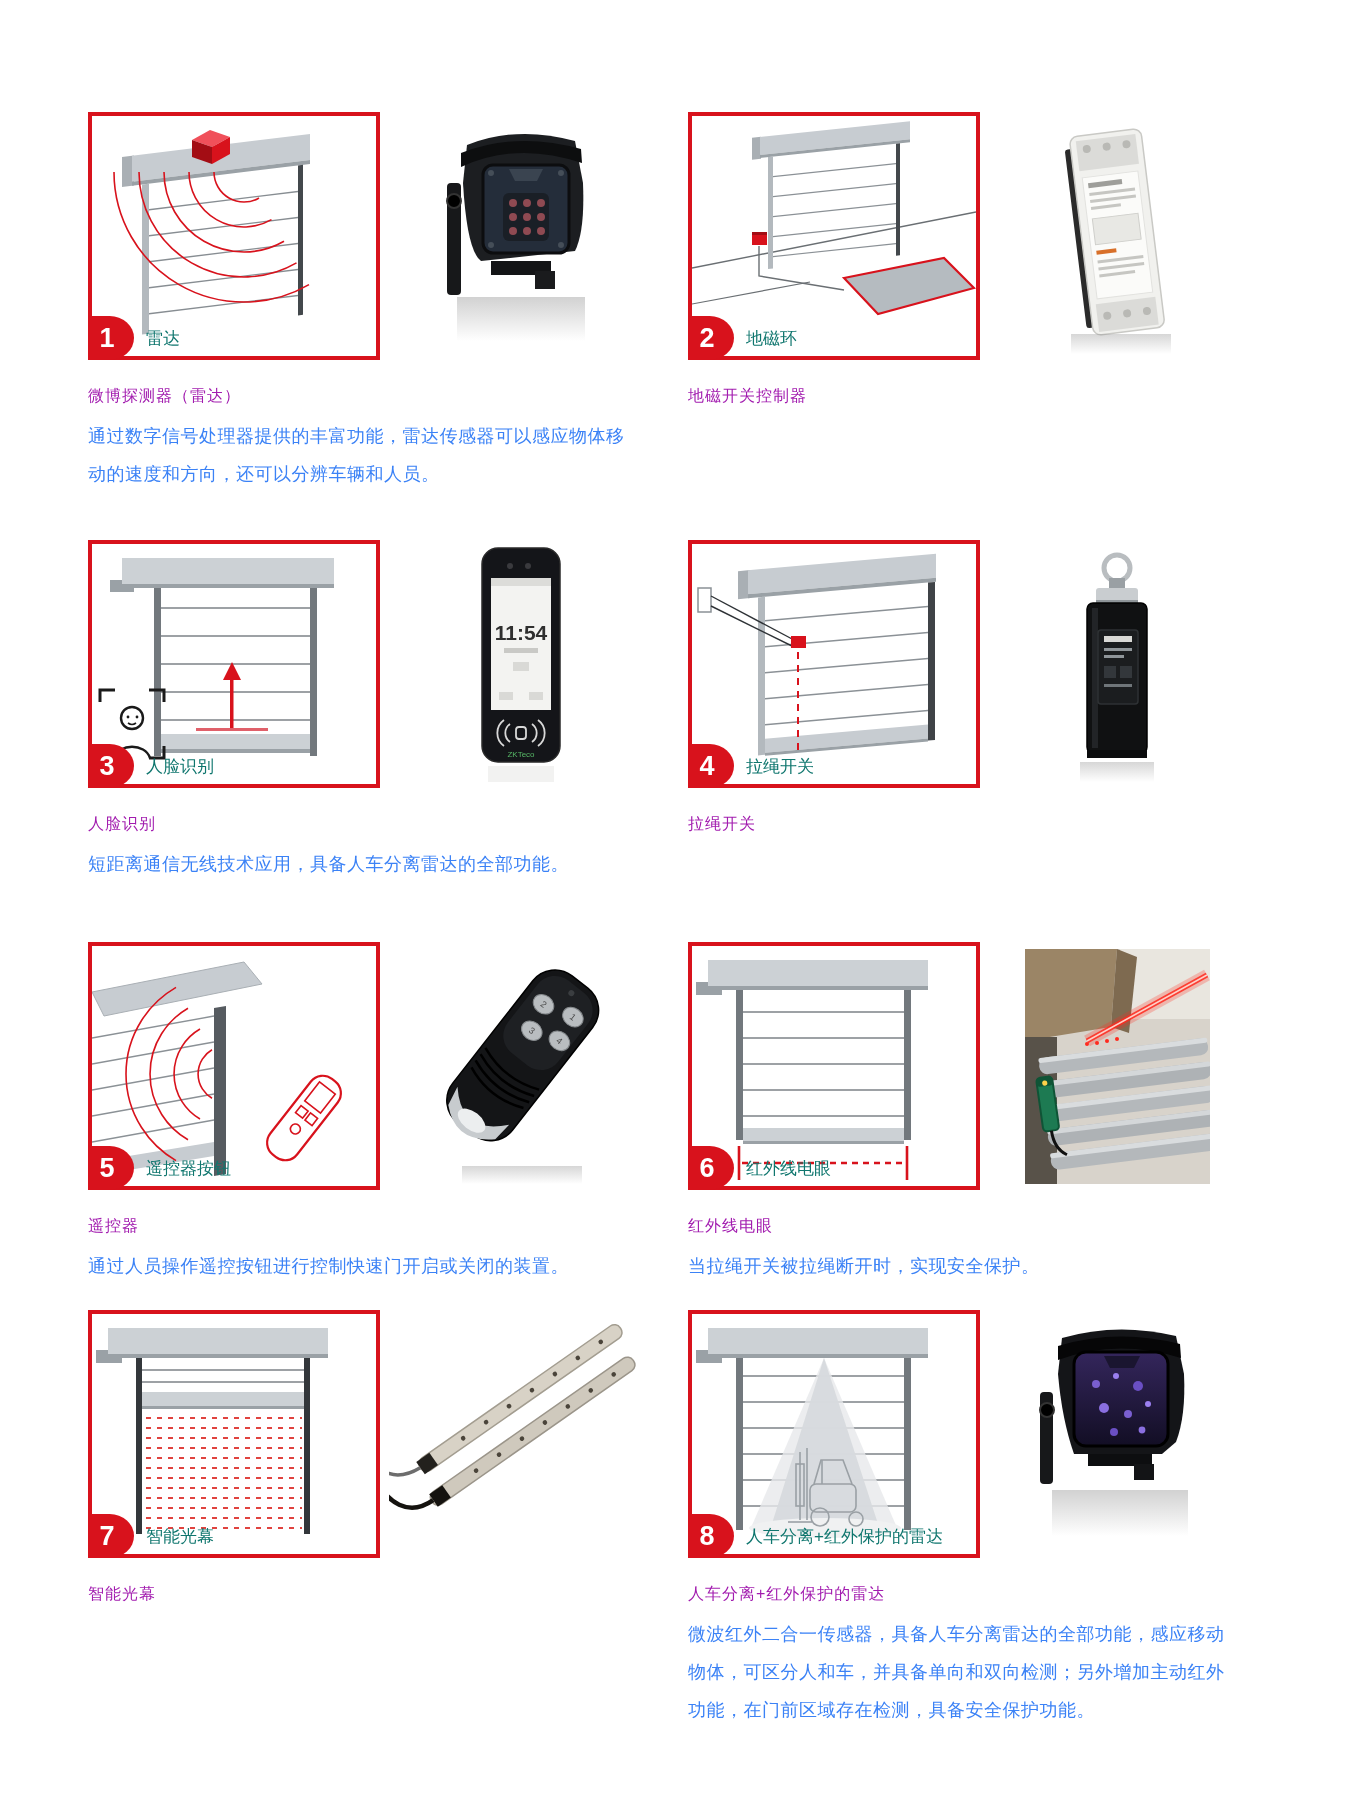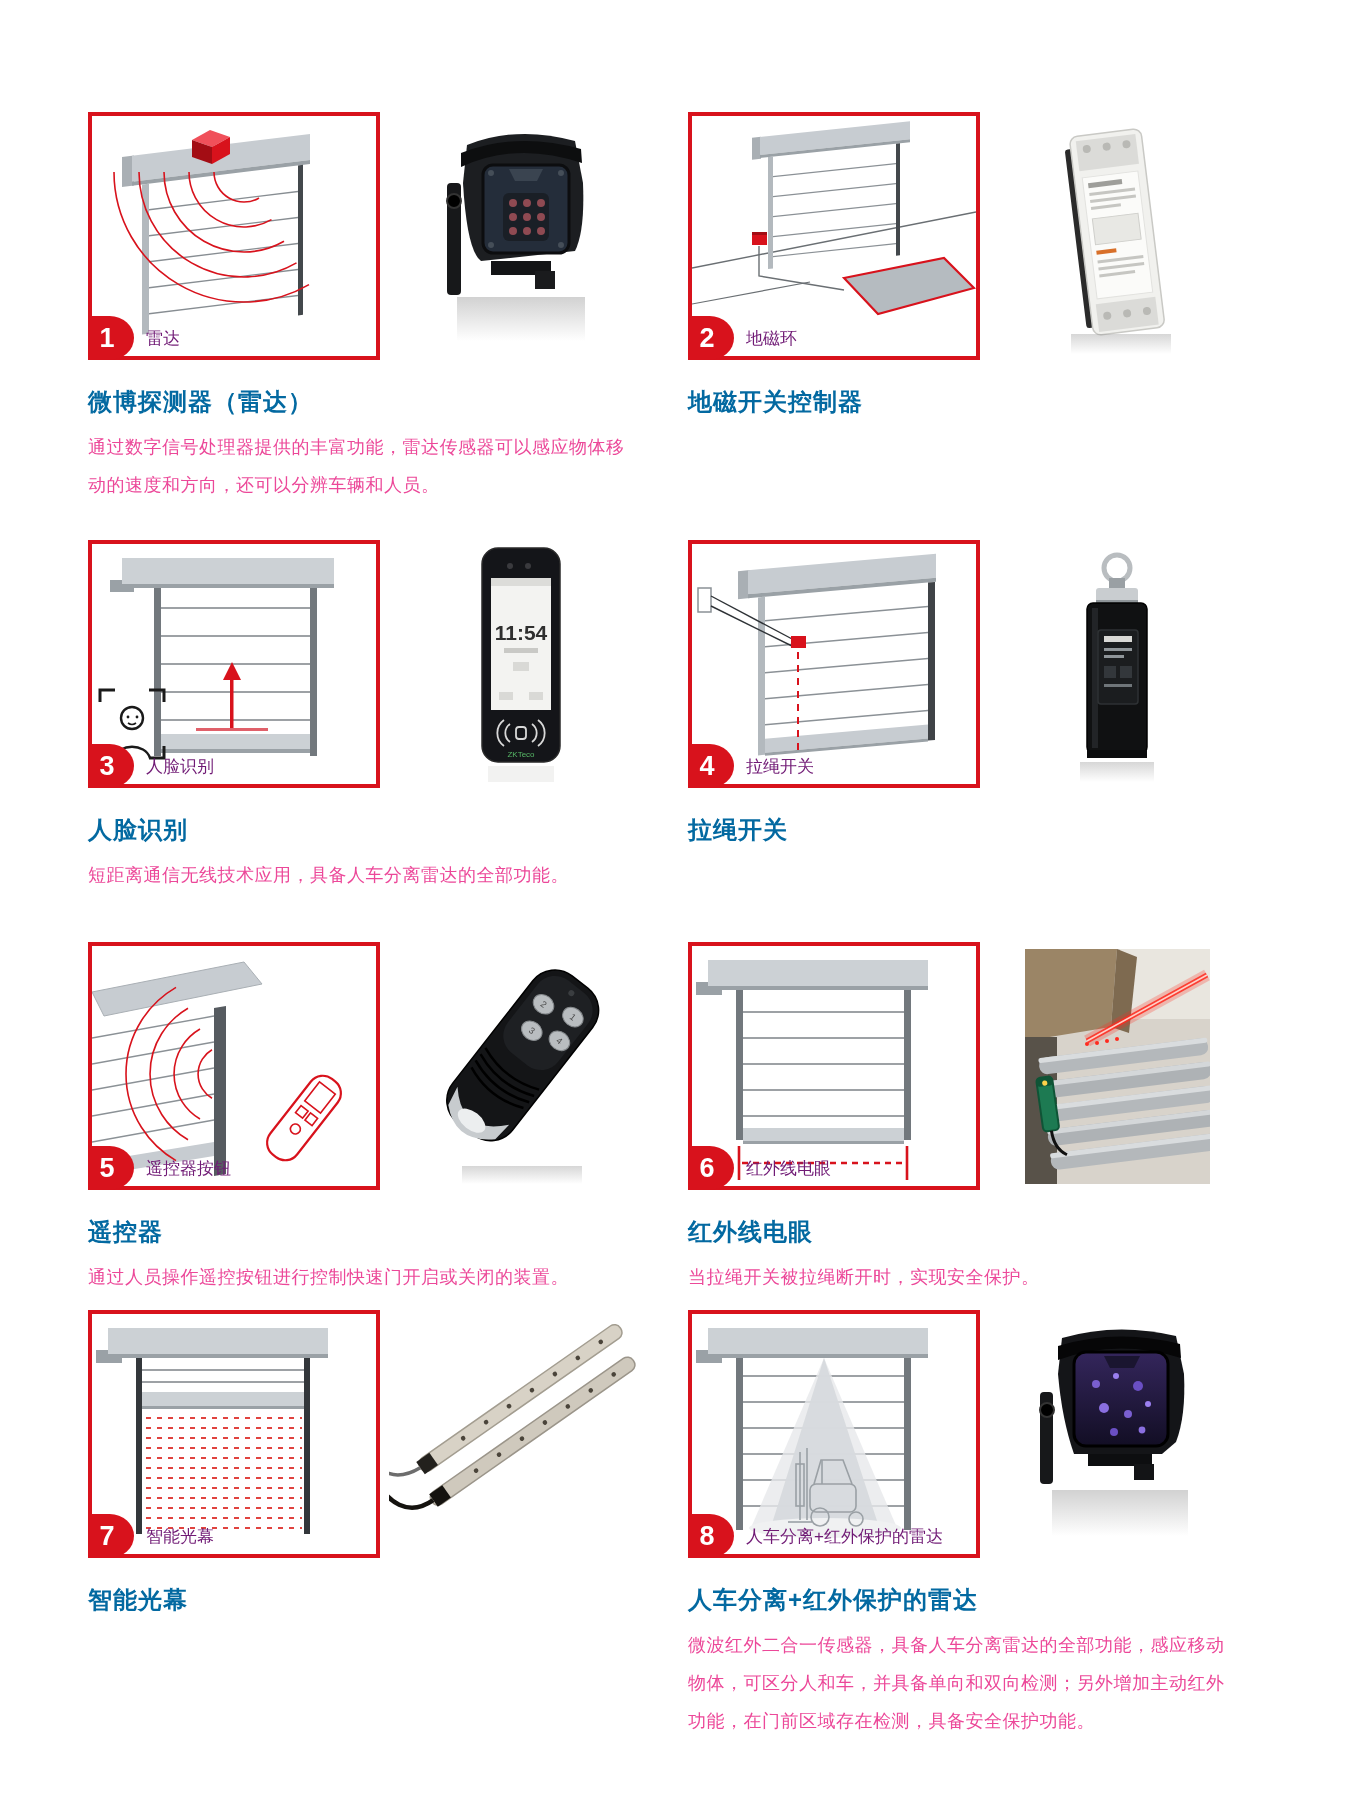--- a/index.html
+++ b/index.html
@@ -7,25 +7,25 @@
         font-family:"Liberation Sans","DejaVu Sans",sans-serif;}
   .sec{position:absolute;width:560px;}
   .figrow{position:relative;height:248px;}
   .box{position:absolute;left:0;top:0;width:292px;height:248px;border:4px solid #d8121c;
        background:#ffffff;box-sizing:border-box;}
   .box > svg{position:absolute;left:0;top:0;}
   .badge{position:absolute;left:-4px;bottom:-4px;display:flex;align-items:center;z-index:2;}
   .bnum{width:46px;height:44px;background:#d8121c;border-radius:0 55% 55% 0/0 52% 52% 0;
         color:#ffffff;font-size:27px;font-weight:700;display:flex;align-items:center;
         justify-content:center;padding-right:8px;box-sizing:border-box;}
-  .blabel{margin-left:12px;font-size:17px;color:#701a75;white-space:nowrap;}
+  .blabel{margin-left:12px;font-size:17px;color:#0f766e;white-space:nowrap;}
   .photo{position:absolute;left:298px;top:0;width:262px;height:248px;display:flex;
          align-items:center;justify-content:center;}
-  .title{margin:26px 0 0;font-size:24px;font-weight:700;color:#0369a1;letter-spacing:1px;}
-  .desc{margin:10px 0 0;font-size:18px;line-height:38px;color:#ec4899;letter-spacing:.5px;
+  .title{margin:26px 0 0;font-size:16px;font-weight:400;color:#a21caf;letter-spacing:1px;}
+  .desc{margin:10px 0 0;font-size:18px;line-height:38px;color:#3b82f6;letter-spacing:.5px;
         max-width:548px;}
   svg text{font-family:"Liberation Sans","DejaVu Sans",sans-serif;}
 </style>
 </head>
 <body>
 
 <div class="page">
 
   <div class="sec" style="left:88px;top:112px;">
     <div class="figrow">

